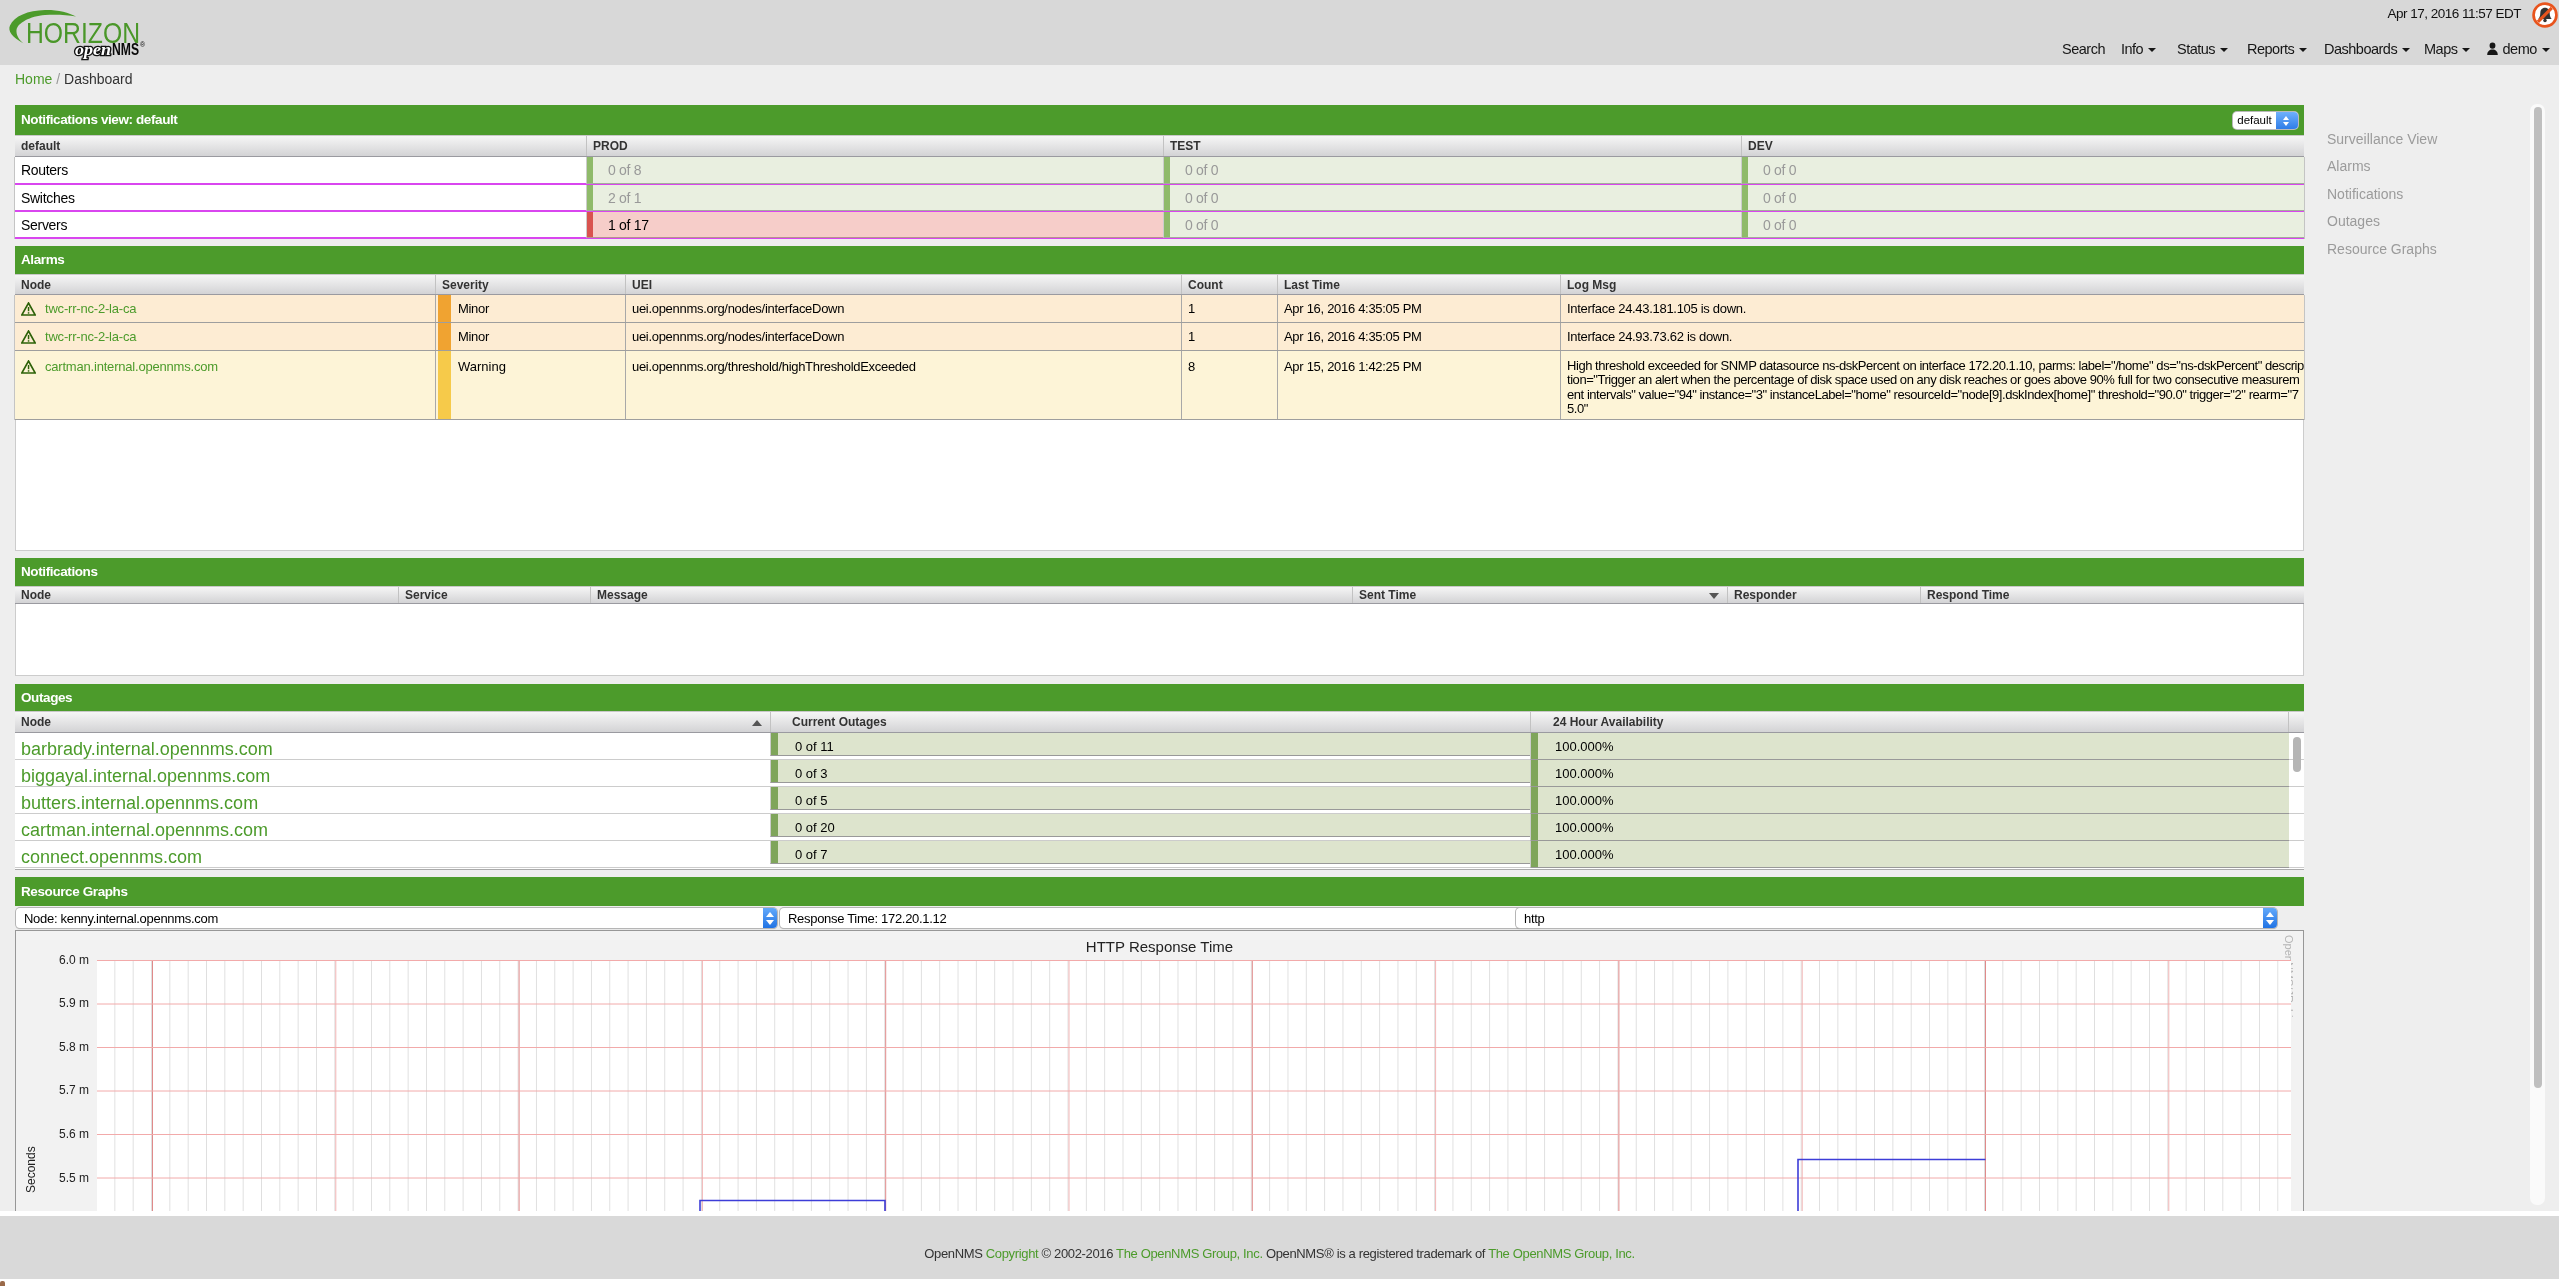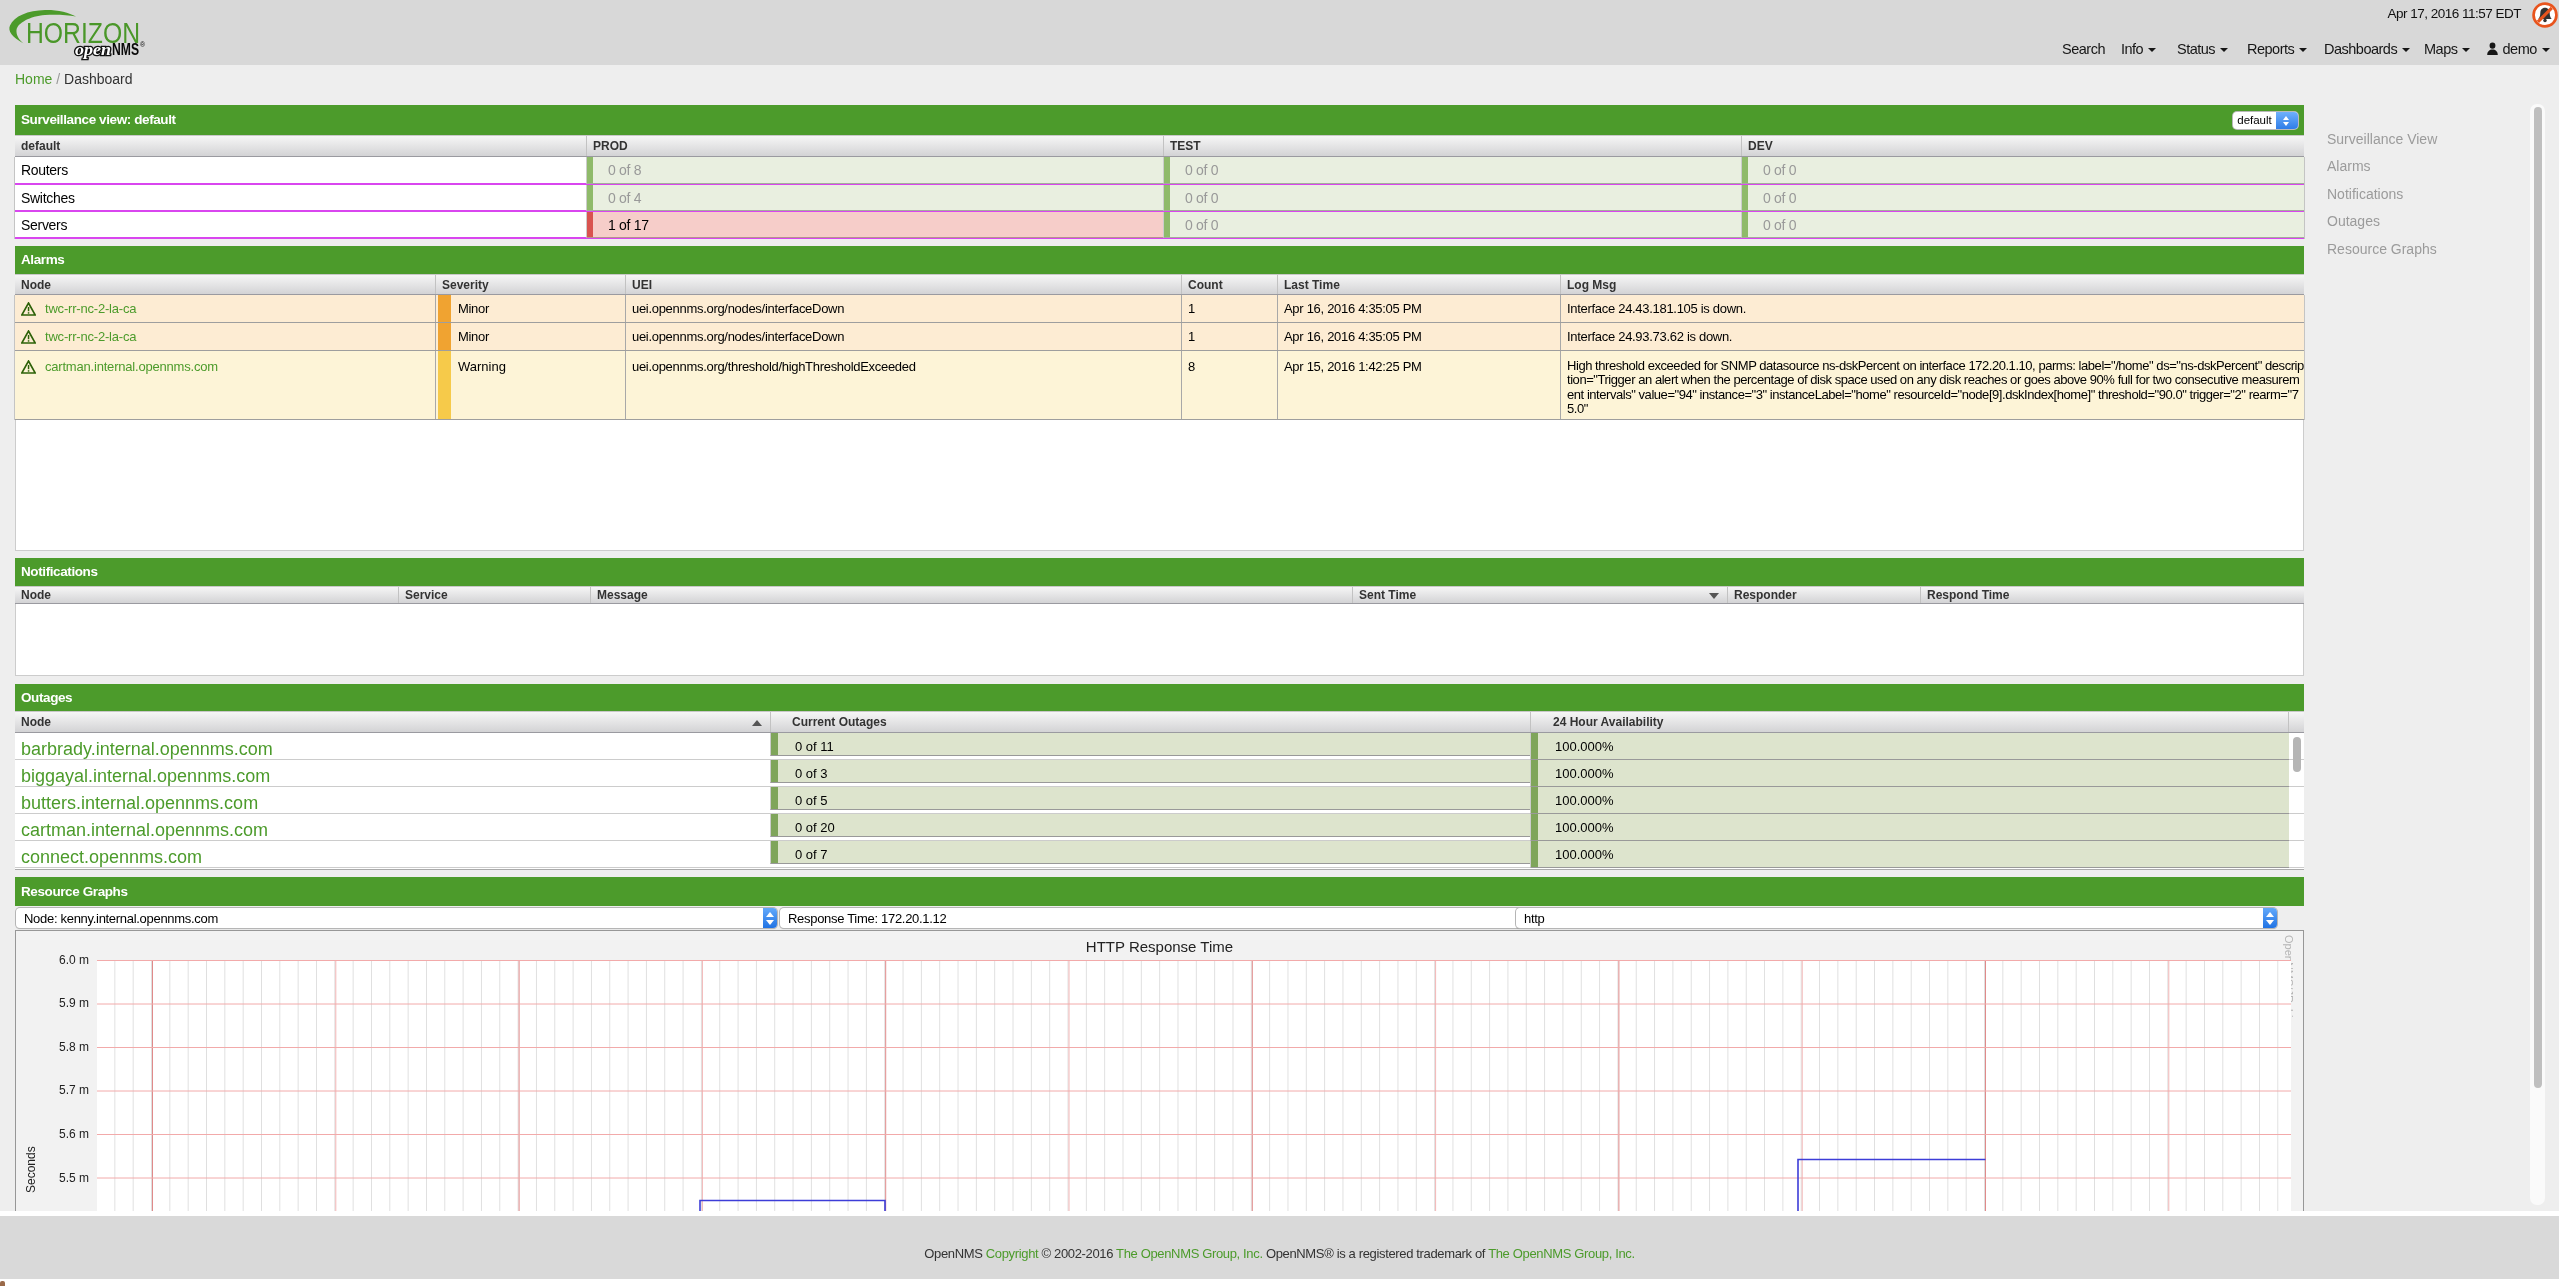--- a/index.html
+++ b/index.html
@@ -103,21 +103,21 @@
 <span class="abs navlink" style="left:2177px">Status<i class="caret"></i></span>
 <span class="abs navlink" style="left:2247px">Reports<i class="caret"></i></span>
 <span class="abs navlink" style="left:2324px">Dashboards<i class="caret"></i></span>
 <span class="abs navlink" style="left:2424px">Maps<i class="caret"></i></span>
 <span class="abs navlink" style="left:2486px"><svg width="13" height="13" viewBox="0 0 16 16" style="vertical-align:-1px">
       <path d="M8 0.5 a3.6 3.9 0 0 1 0 7.8 a3.6 3.9 0 0 1 0-7.8 z M1.5 16 c0-4.4 2.9-6.7 6.5-6.7 s6.5 2.3 6.5 6.7 z" fill="#161616"></path>
     </svg> demo<i class="caret"></i></span>
 <div id="crumbs" class="abs"><a class="grn">Home</a> <span style="color:#999">/</span> <span>Dashboard</span></div>
 
 <div class="abs ph" style="top:105px;height:30px">
-    <span style="top:7px">Surveillance view: default</span>
+    <span style="top:7px">Notifications view: default</span>
   </div>
 <div class="abs" style="left:2233px;top:112px;width:65px;height:17px;background:#fff;border-radius:4px;box-shadow:0 0 0 1px #b9b9b9">
   <div class="abs" style="left:0;top:0;width:43px;height:17px;font-size:11.5px;color:#000;text-align:center;line-height:17px">default</div>
   <div class="abs" style="left:43px;top:0;width:22px;height:17px;border-radius:0 4px 4px 0;background:linear-gradient(#6fb0fb,#2f7de8)">
     <i class="abs" style="left:7px;top:4px;width:0;height:0;border-left:3.5px solid transparent;border-right:3.5px solid transparent;border-bottom:4px solid #fff"></i>
     <i class="abs" style="left:7px;top:10px;width:0;height:0;border-left:3.5px solid transparent;border-right:3.5px solid transparent;border-top:4px solid #fff"></i>
   </div>
 </div>
 <div class="abs thead" style="top:135px;height:22px">
   <div class="th" style="left:0;width:571px">
@@ -145,21 +145,21 @@
     </div>
   <div class="td svc-ok" style="left:1726px;width:563px">
       <div class="ctext gv">0 of 0</div>
     </div>
 </div>
 <div class="abs trow" style="top:185px;height:27px">
   <div class="td" style="left:0;width:571px">
       <div class="ctext" style="left:6px">Switches</div>
     </div>
   <div class="td svc-ok" style="left:571px;width:577px">
-      <div class="ctext gv">0 of 4</div>
+      <div class="ctext gv">2 of 1</div>
     </div>
   <div class="td svc-ok" style="left:1148px;width:578px">
       <div class="ctext gv">0 of 0</div>
     </div>
   <div class="td svc-ok" style="left:1726px;width:563px">
       <div class="ctext gv">0 of 0</div>
     </div>
 </div>
 <div class="abs trow" style="top:212px;height:27px">
   <div class="td" style="left:0;width:571px">

